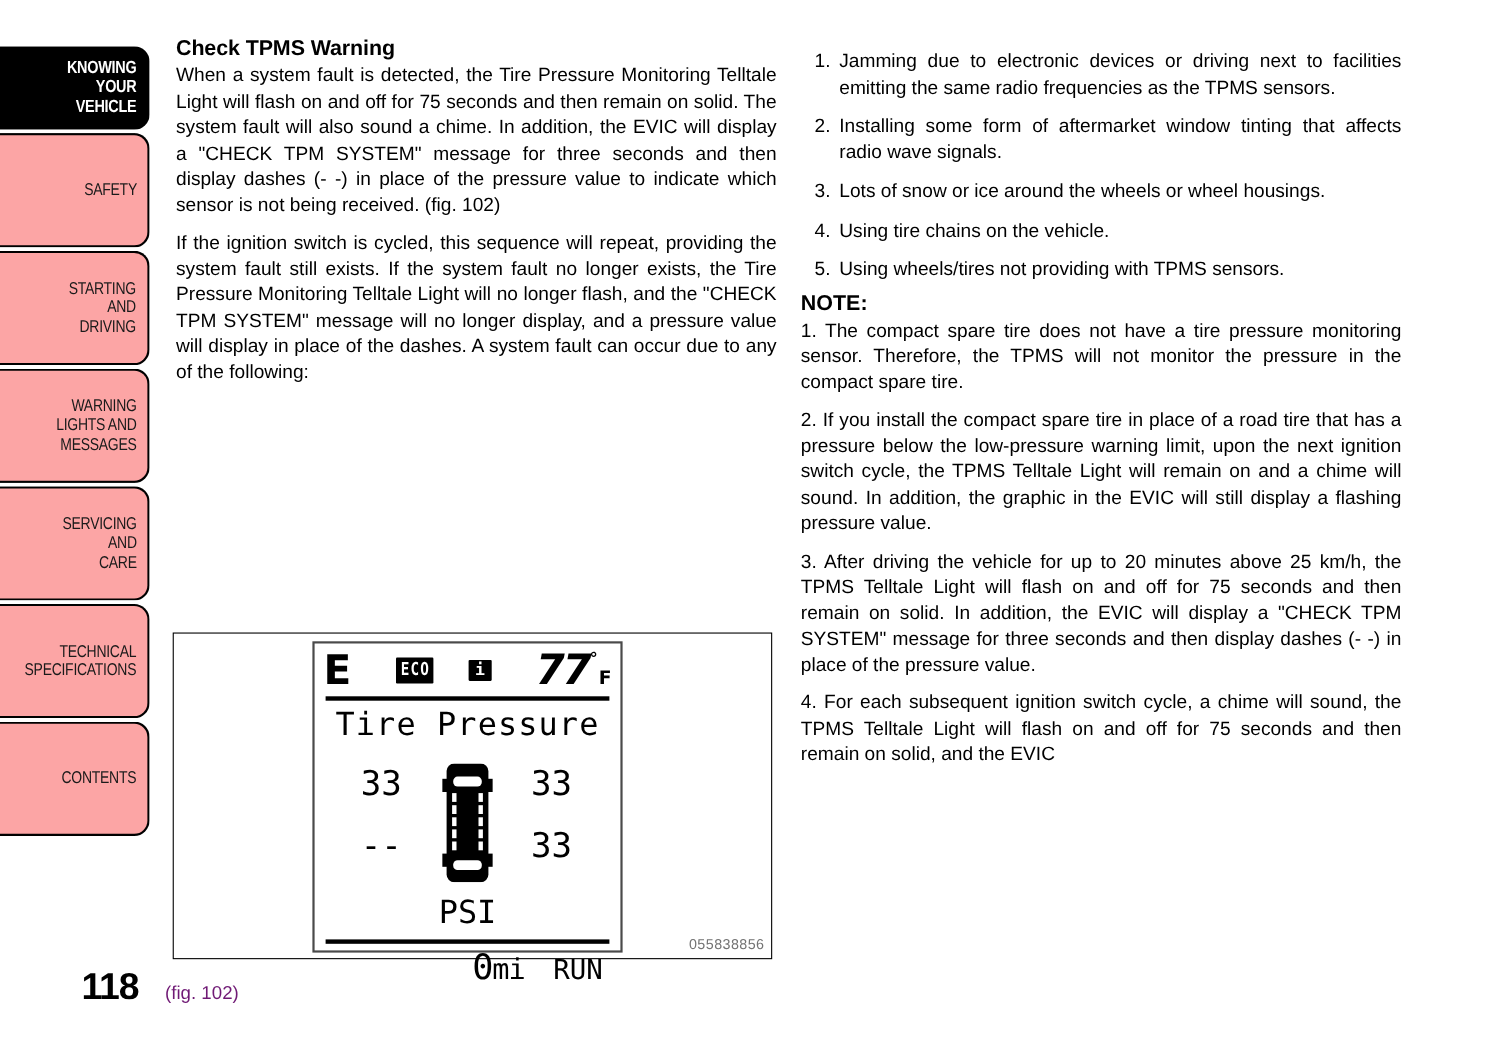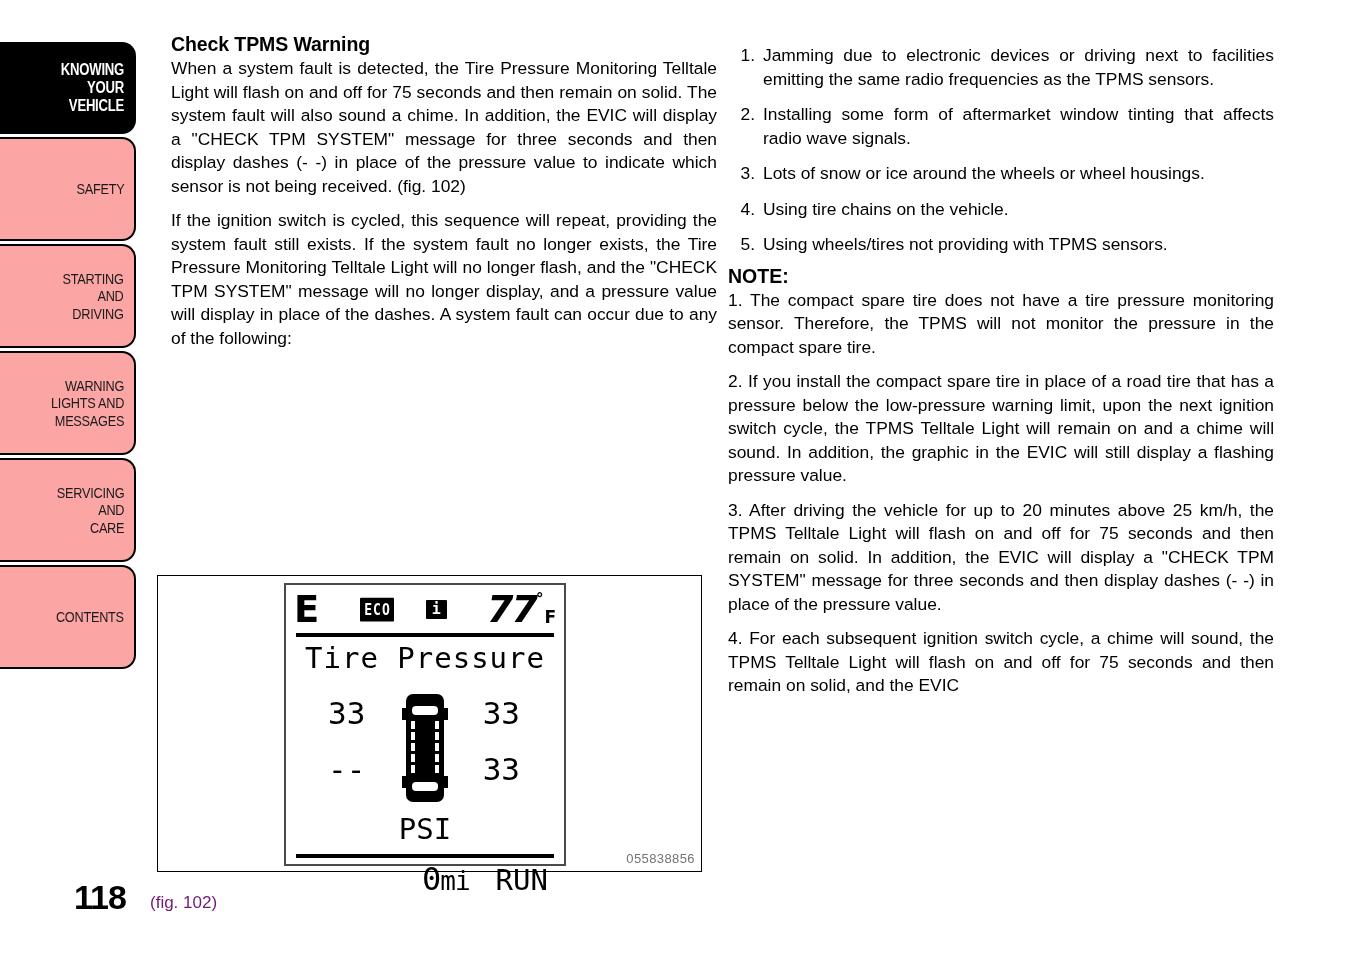--- a/index.html
+++ b/index.html
@@ -52,21 +52,21 @@
     transform: scaleX(0.82);
     transform-origin: right center;
     white-space: pre-line;
   }
   .tab.dark .tab-label {
     color: #ffffff;
     font-weight: bold;
     font-size: 16px;
     line-height: 18px;
   }
-  .t-h100 { height: 92px; justify-content: flex-end; }
+  .t-h100 { height: 76px; justify-content: flex-end; }
   .t-h104 { height: 104px; }
   .t-h104b { height: 104px; }
 
   
   #page-number {
     position: absolute;
     left: 74px;
     top: 880px;
     font-family: "Liberation Sans", sans-serif;
     font-weight: bold;
@@ -78,21 +78,21 @@
 
   
   .col {
     position: absolute;
     top: 32px;
     font-family: "Liberation Sans", sans-serif;
     font-size: 17.4px;
     line-height: 23.5px;
     color: #000000;
   }
-  #col-left  { left: 171px; width: 546px; }
+  #col-left  { left: 160px; width: 546px; }
   #col-right { left: 728px; width: 546px; }
 
   h2.heading {
     margin: 0 0 0 0;
     font-size: 19.5px;
     line-height: 25px;
     font-weight: bold;
     letter-spacing: -0.1px;
   }
   p.para {
@@ -291,21 +291,21 @@
   }
   #evic-odo {
     font-size: 32px;
     line-height: 34px;
     letter-spacing: -1px;
     text-align: right;
   }
   #evic-odo .unit { font-size: 26px; }
   #evic-gear {
     margin-left: 26px;
-    font-size: 29px;
+    font-size: 25px;
     line-height: 28px;
     letter-spacing: 0px;
   }
 </style>
 </head>
 <body>
 
 <div id="page">
 
   <div id="sidebar">
@@ -324,20 +324,24 @@
     </div>
     <div class="tab t-h104">
       <div class="tab-label">WARNING
 LIGHTS AND
 MESSAGES</div>
     </div>
     <div class="tab t-h104">
       <div class="tab-label">SERVICING
 AND
 CARE</div>
+    </div>
+    <div class="tab t-h104">
+      <div class="tab-label">TECHNICAL
+SPECIFICATIONS</div>
     </div>
     <div class="tab t-h104b">
       <div class="tab-label">CONTENTS</div>
     </div>
   </div>
 
   <div id="page-number">118</div>
 
   <div class="col" id="col-left">
     <h2 class="heading">Check TPMS Warning</h2>

